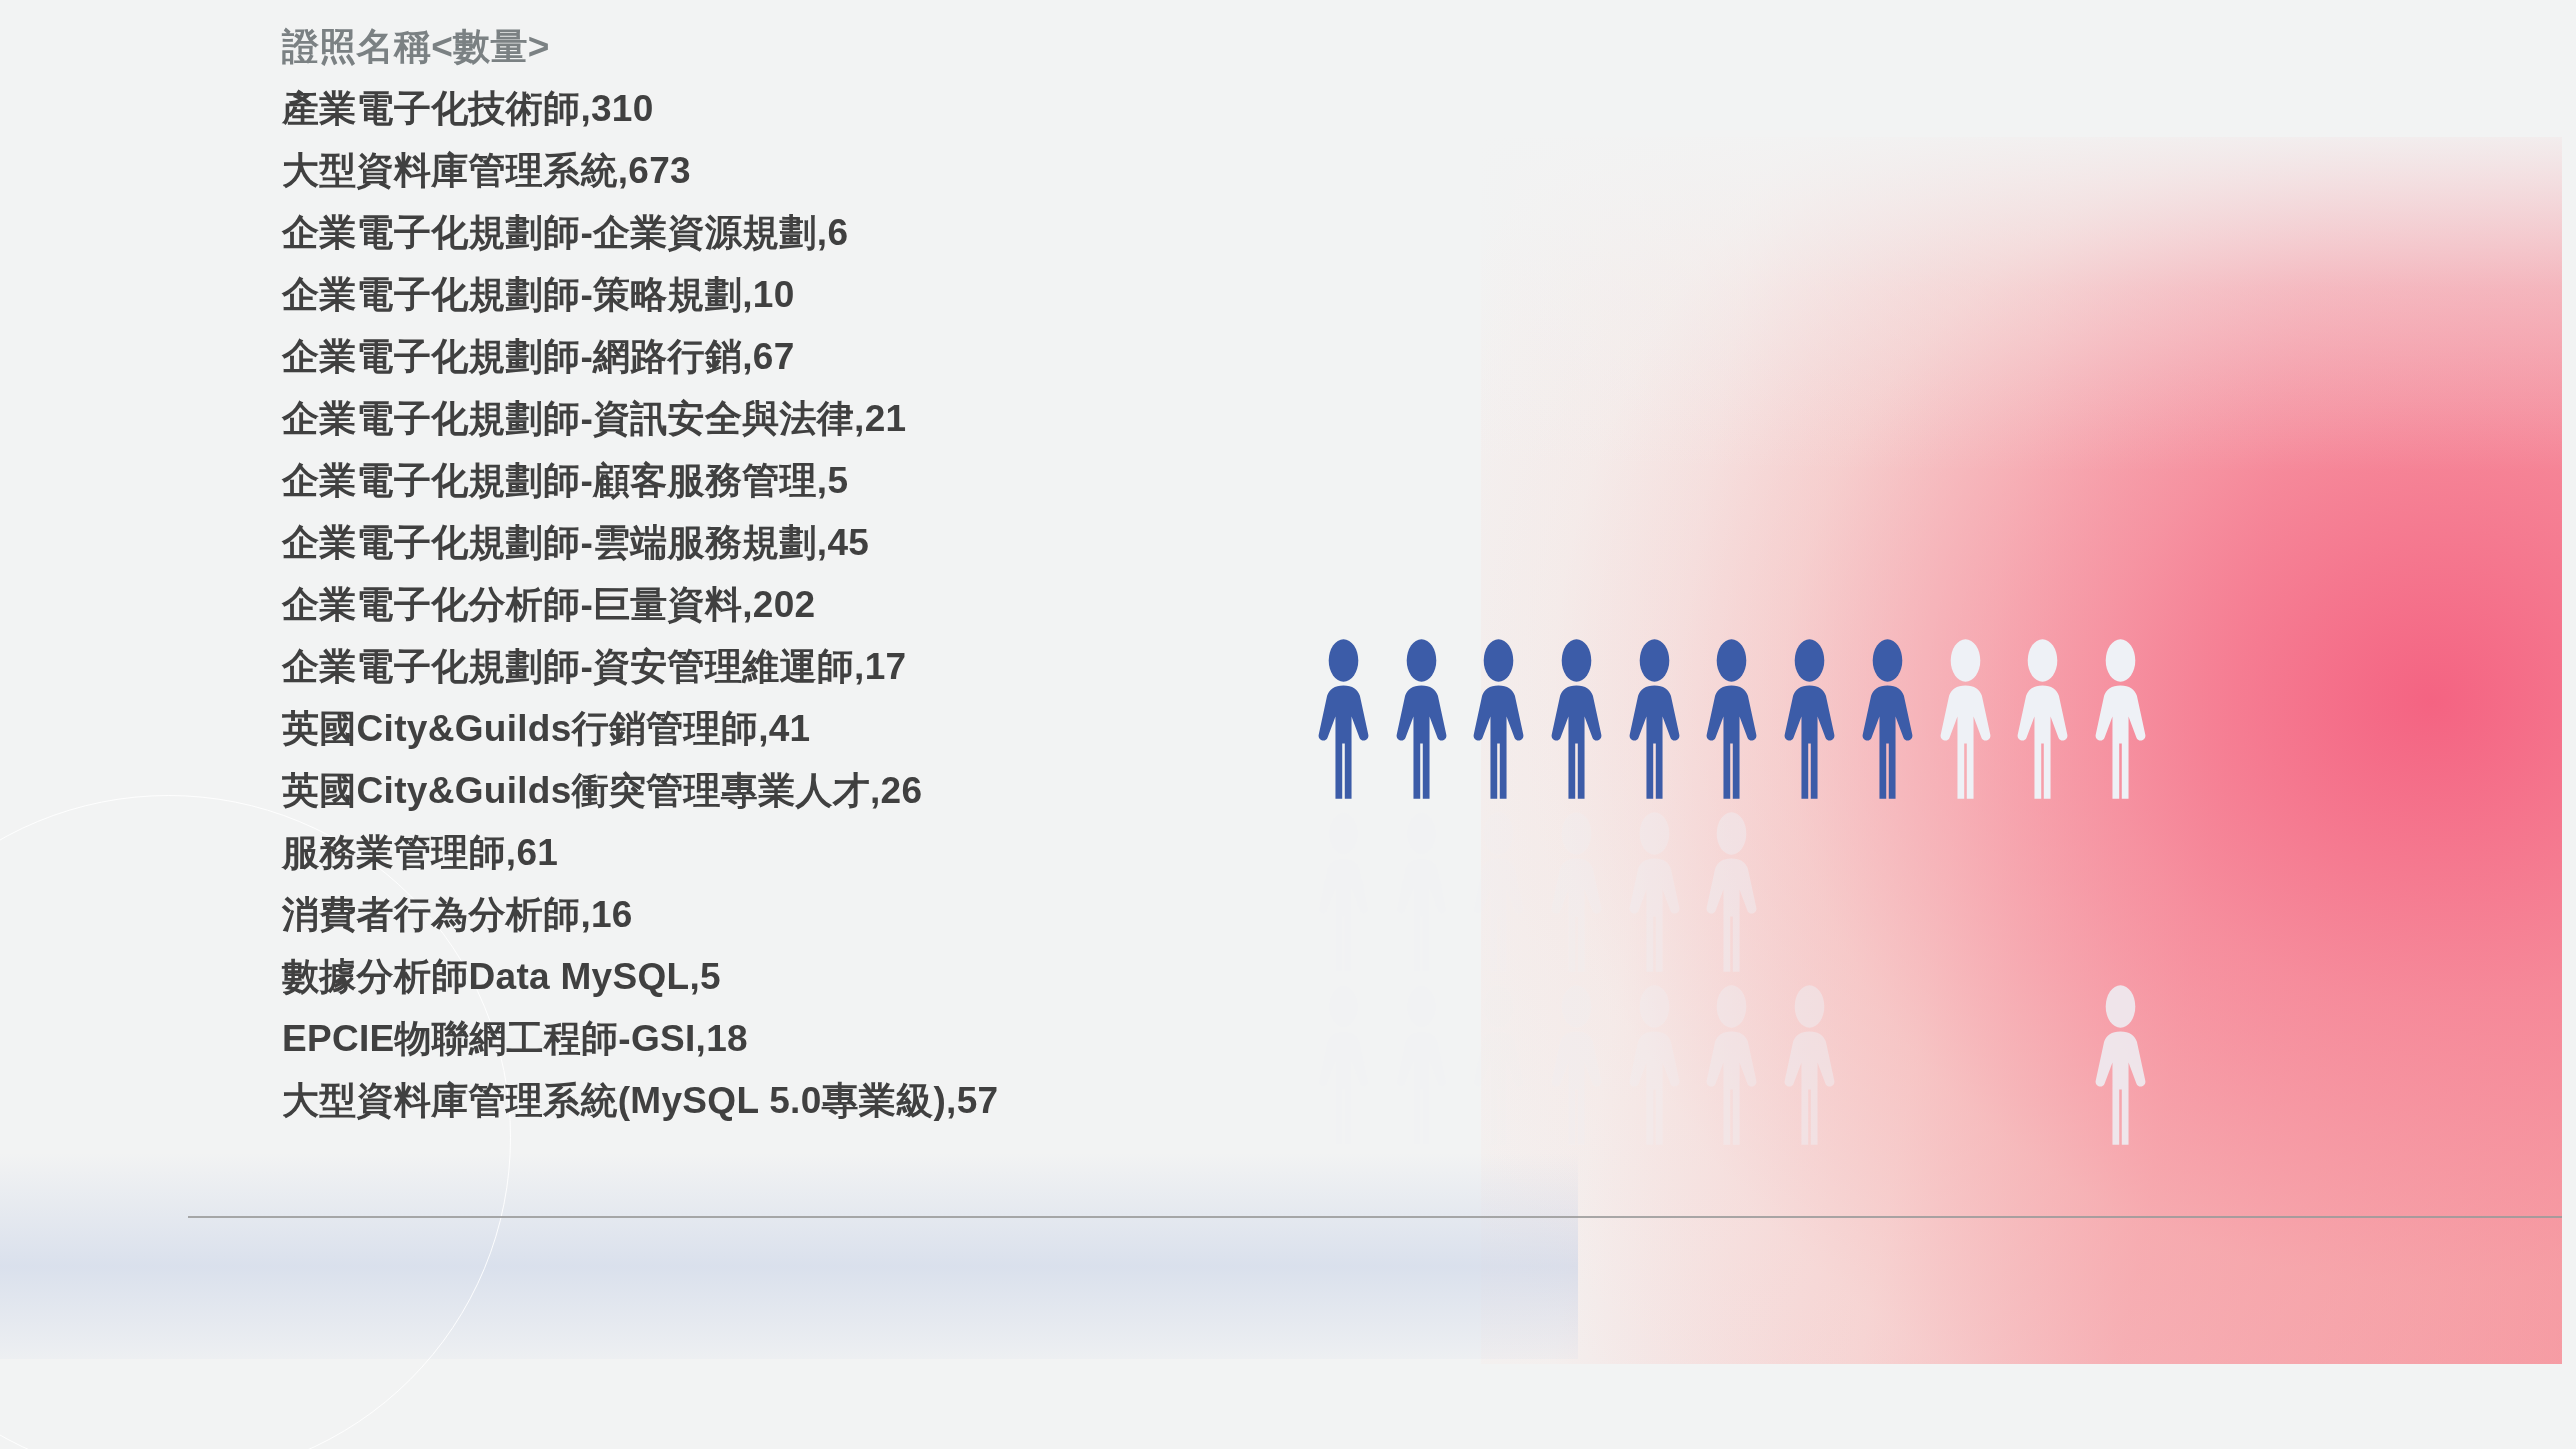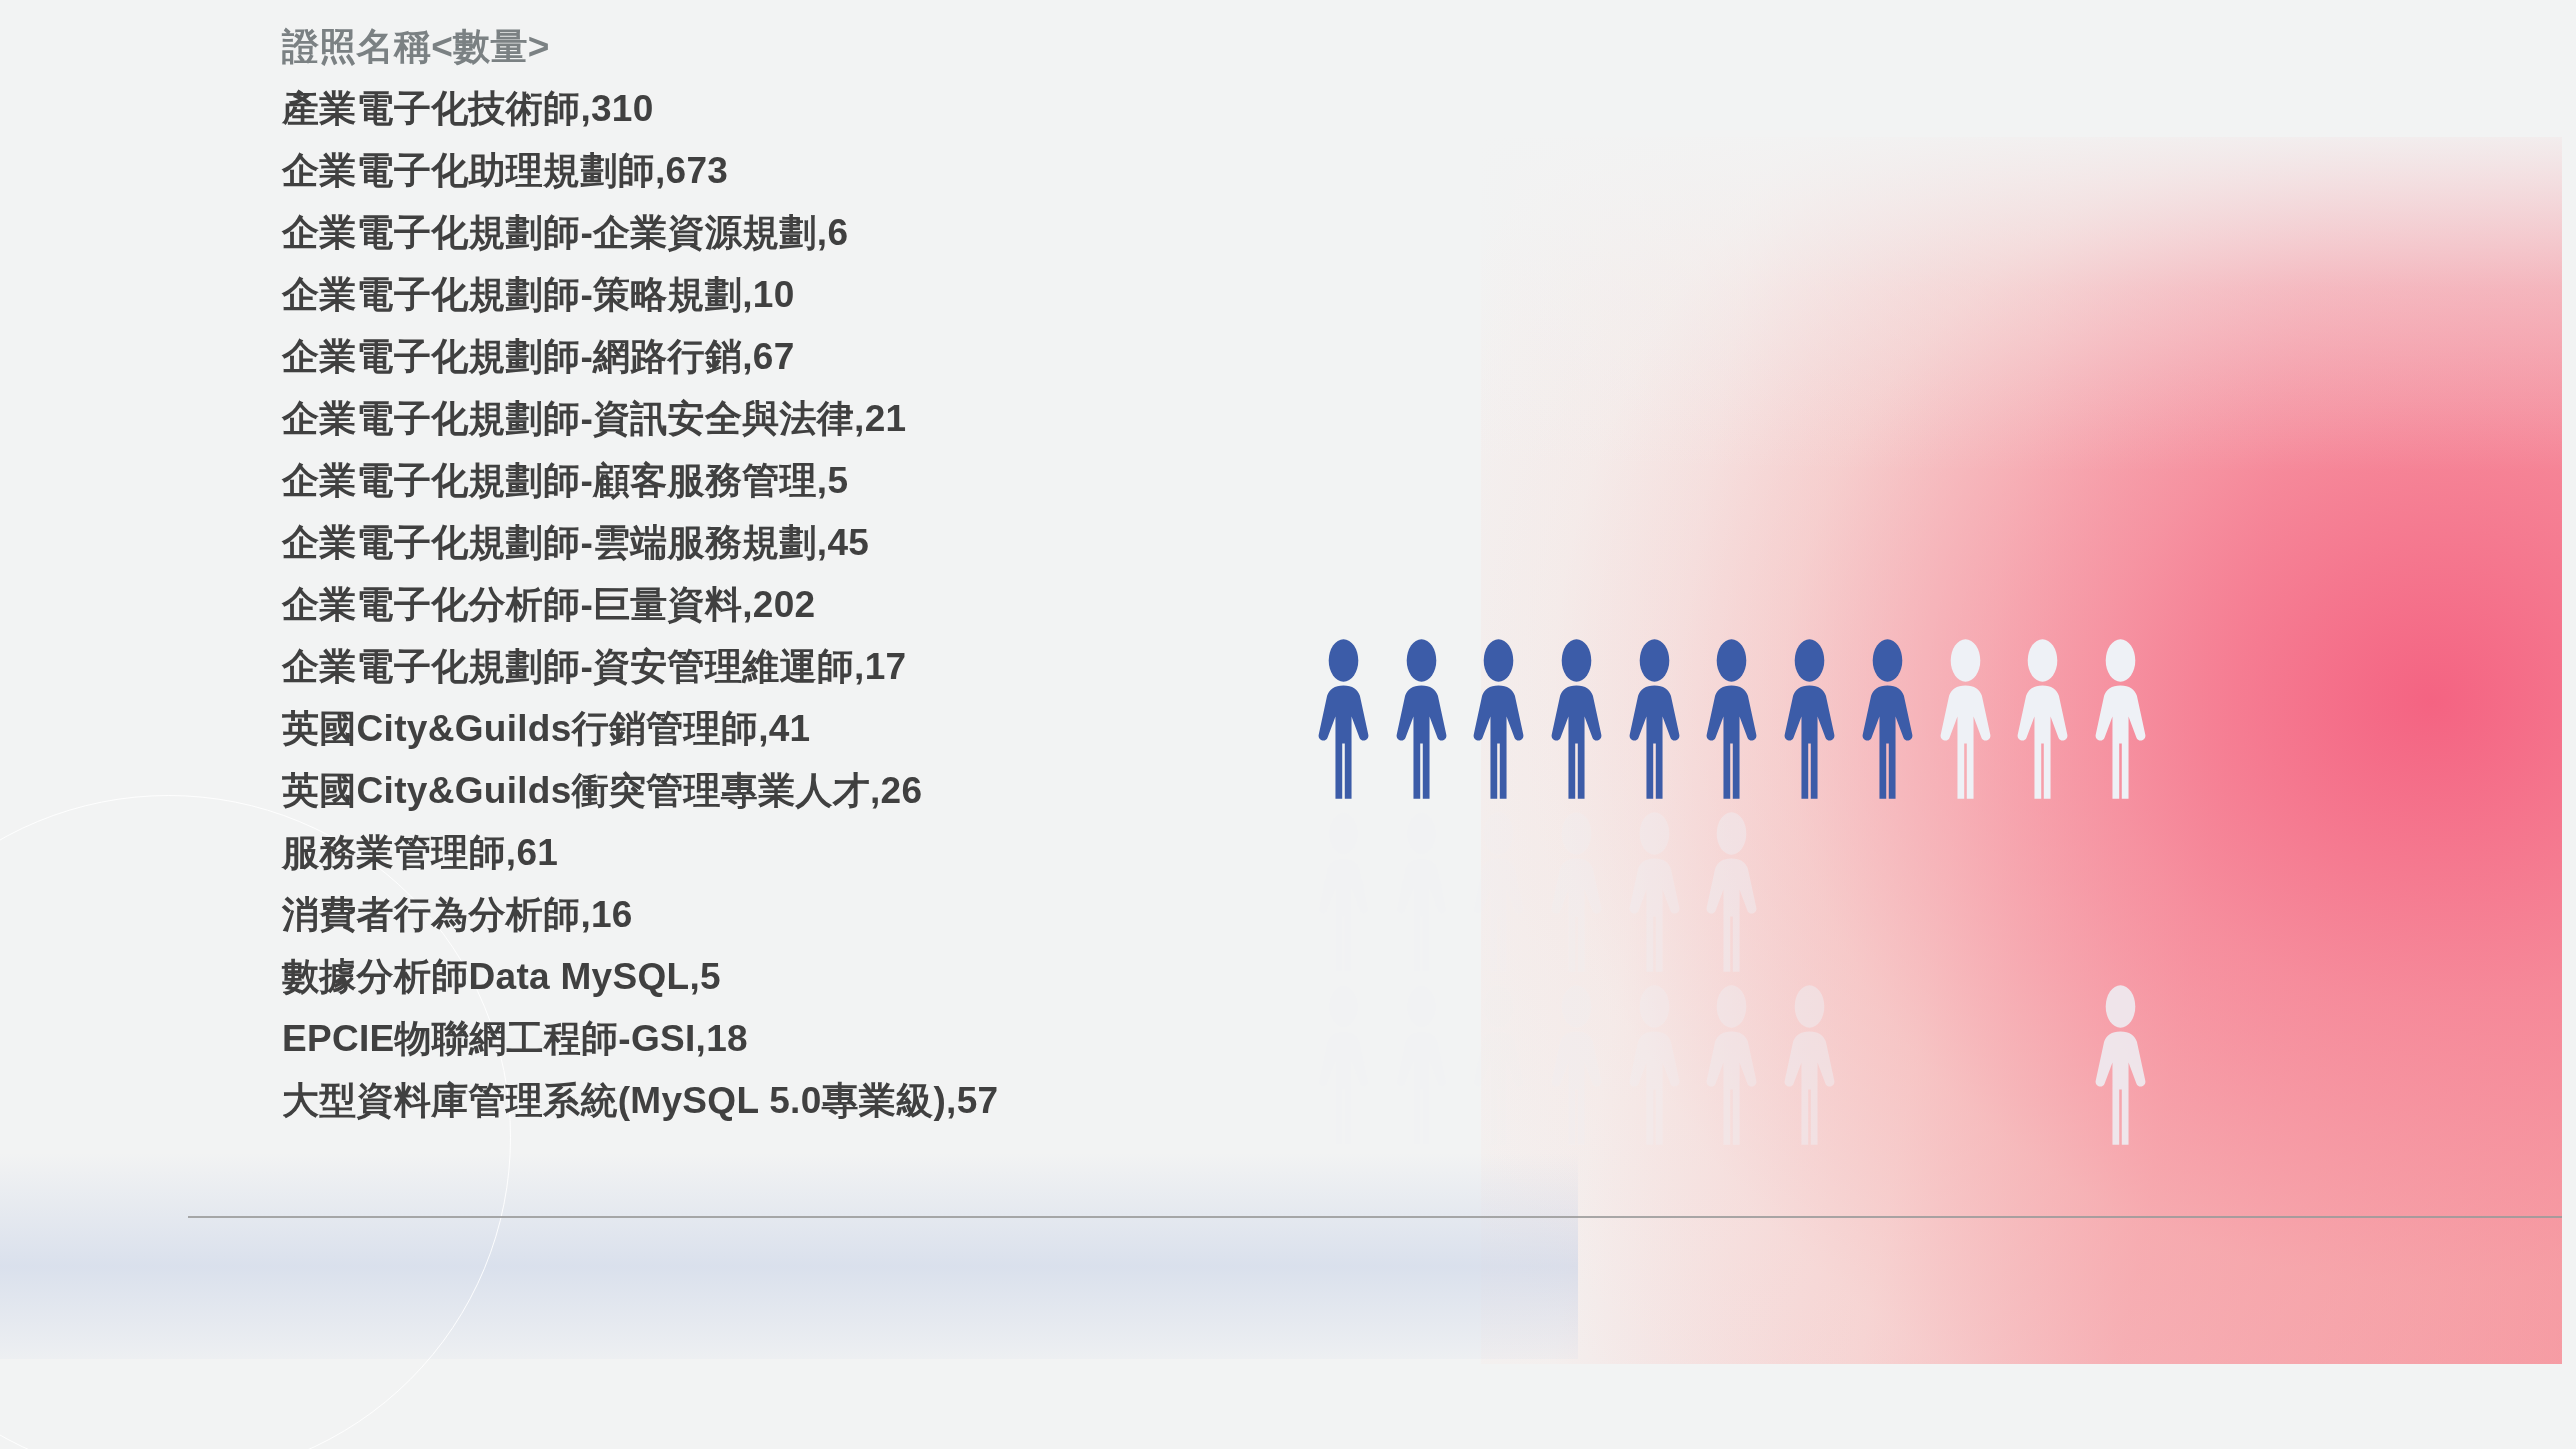--- a/index.html
+++ b/index.html
@@ -63,21 +63,21 @@
 
   <div class="pink-panel"></div>
   <div class="pink-top-fade"></div>
   <div class="blue-bottom"></div>
   <div class="deco-circle"></div>
   <div class="divider"></div>
 
   <div class="list" id="list">
     <div class="list-row header">證照名稱&lt;數量&gt;</div>
   <div class="list-row">產業電子化技術師,310</div>
-      <div class="list-row">企業電子化助理規劃師,673</div>
+      <div class="list-row">大型資料庫管理系統,673</div>
       <div class="list-row">企業電子化規劃師-企業資源規劃,6</div>
       <div class="list-row">企業電子化規劃師-策略規劃,10</div>
       <div class="list-row">企業電子化規劃師-網路行銷,67</div>
       <div class="list-row">企業電子化規劃師-資訊安全與法律,21</div>
       <div class="list-row">企業電子化規劃師-顧客服務管理,5</div>
       <div class="list-row">企業電子化規劃師-雲端服務規劃,45</div>
       <div class="list-row">企業電子化分析師-巨量資料,202</div>
       <div class="list-row">企業電子化規劃師-資安管理維運師,17</div>
       <div class="list-row">英國City&amp;Guilds行銷管理師,41</div>
       <div class="list-row">英國City&amp;Guilds衝突管理專業人才,26</div>

